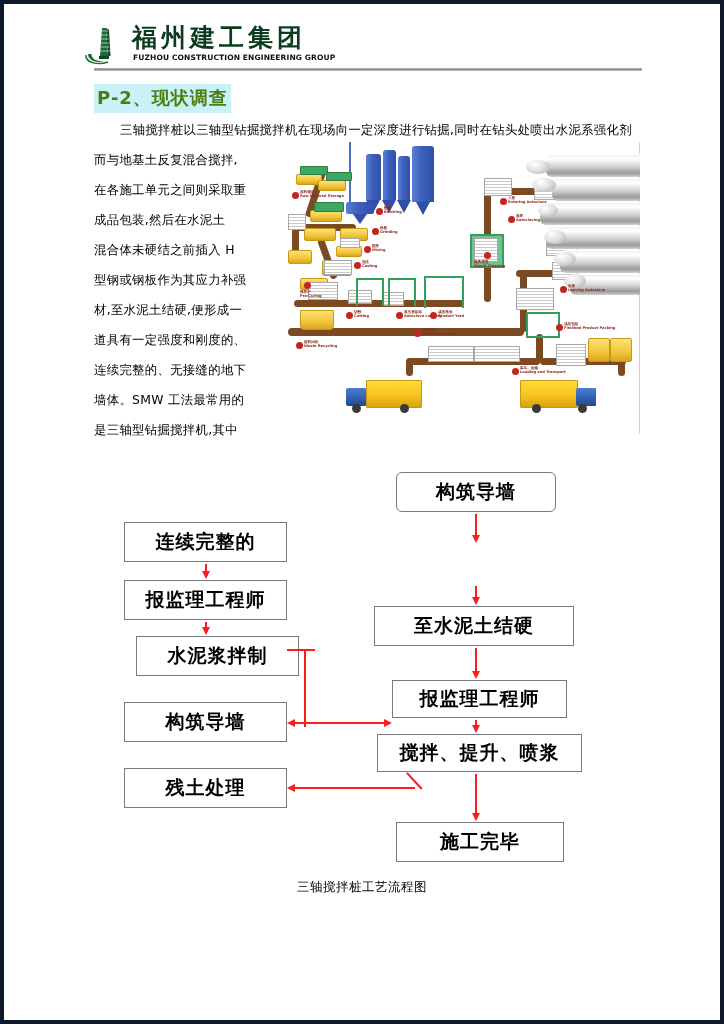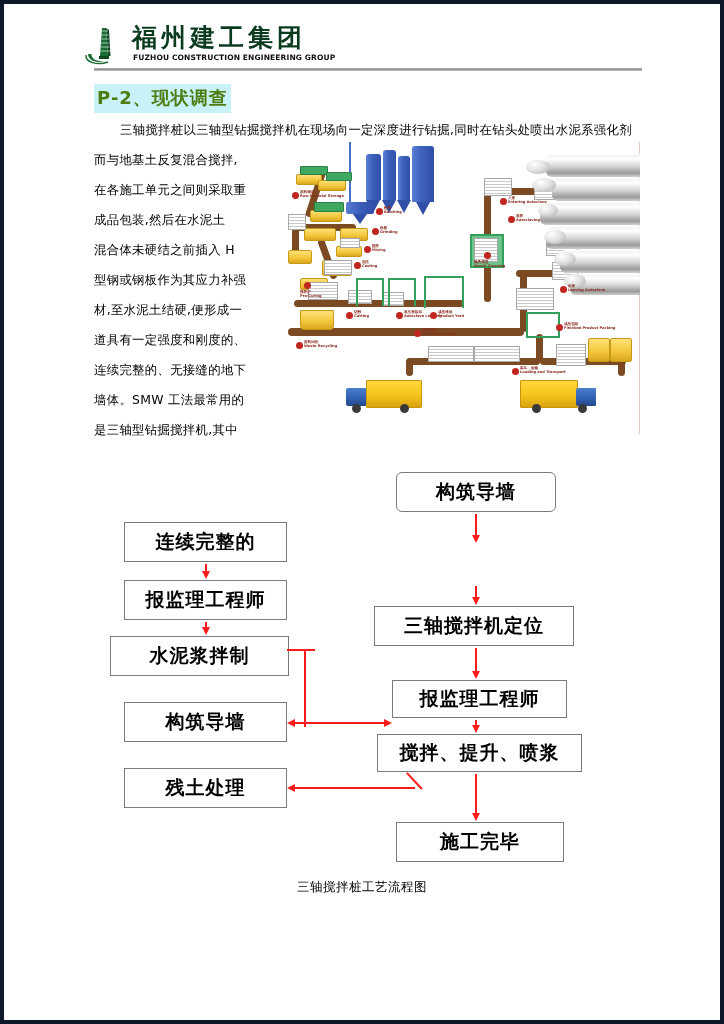--- a/index.html
+++ b/index.html
@@ -509,28 +509,28 @@
     </div>
 
     <div class="num-dot" style="left:8px; top:200px;"></div>
     <div class="illus-lbl" style="left:16px; top:198px;">
       <span>废料回收</span><br>
       <span class="en">Waste Recycling</span>
     </div>
   </div>
 
   <div class="fbox" style="left:392px; top:468px; width:160px; height:40px;border-radius:6px;">构筑导墙</div>
-  <div class="fbox" style="left:370px; top:602px; width:200px; height:40px;">三轴搅拌机定位</div>
+  <div class="fbox" style="left:370px; top:602px; width:200px; height:40px;">至水泥土结硬</div>
   <div class="fbox" style="left:388px; top:676px; width:175px; height:38px;">报监理工程师</div>
   <div class="fbox" style="left:373px; top:730px; width:205px; height:38px;">搅拌、提升、喷浆</div>
   <div class="fbox" style="left:392px; top:818px; width:168px; height:40px;">施工完毕</div>
 
   <div class="fbox" style="left:120px; top:518px; width:163px; height:40px;">连续完整的</div>
   <div class="fbox" style="left:120px; top:576px; width:163px; height:40px;">报监理工程师</div>
-  <div class="fbox" style="left:106px; top:632px; width:179px; height:40px;">水泥浆拌制</div>
+  <div class="fbox" style="left:132px; top:632px; width:163px; height:40px;">水泥浆拌制</div>
   <div class="fbox" style="left:120px; top:698px; width:163px; height:40px;">构筑导墙</div>
   <div class="fbox" style="left:120px; top:764px; width:163px; height:40px;">残土处理</div>
 
   <div class="arrow-v" style="left:471px; top:510px; height:22px;"></div>
   <div class="arrow-v" style="left:471px; top:582px; height:12px;"></div>
   <div class="arrow-v" style="left:471px; top:644px; height:24px;"></div>
   <div class="arrow-v" style="left:471px; top:716px; height:6px;"></div>
   <div class="arrow-v" style="left:471px; top:770px; height:40px;"></div>
 
   <div class="arrow-v" style="left:201px; top:560px; height:8px;"></div>

